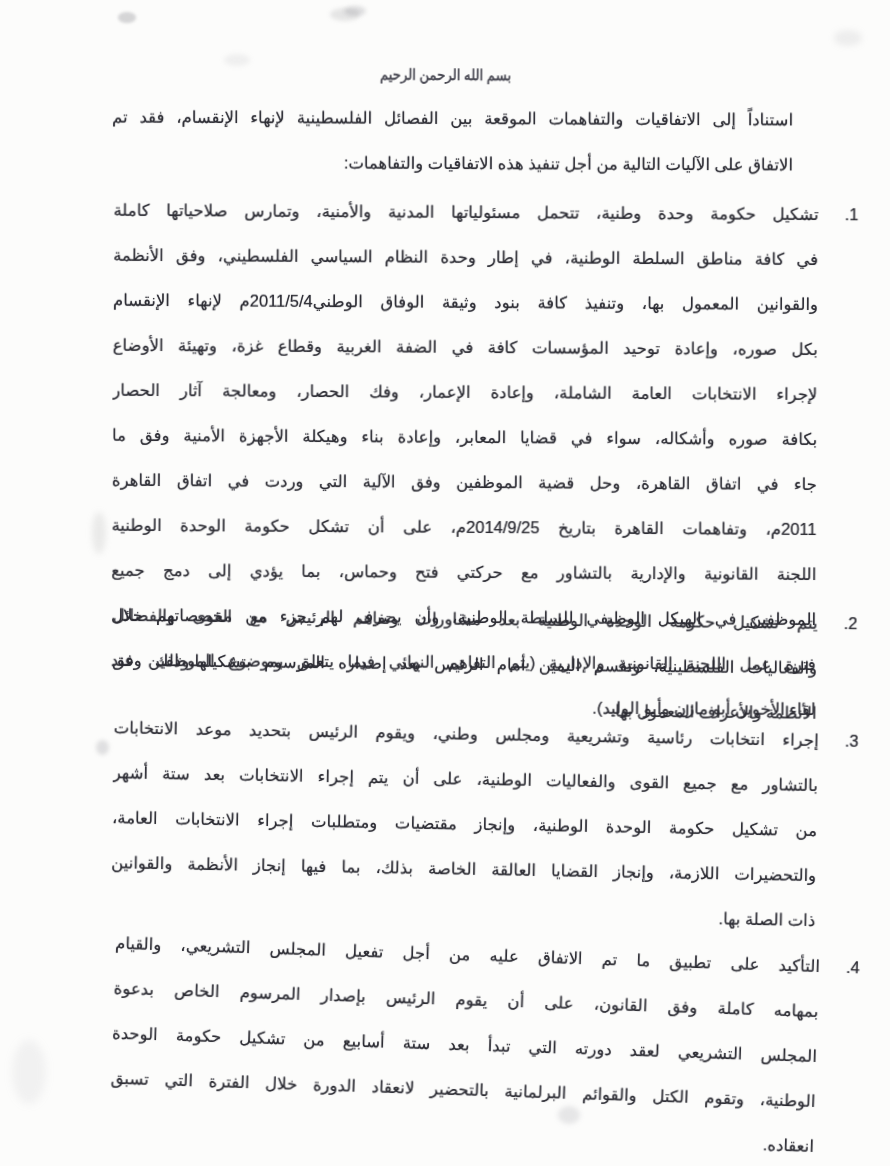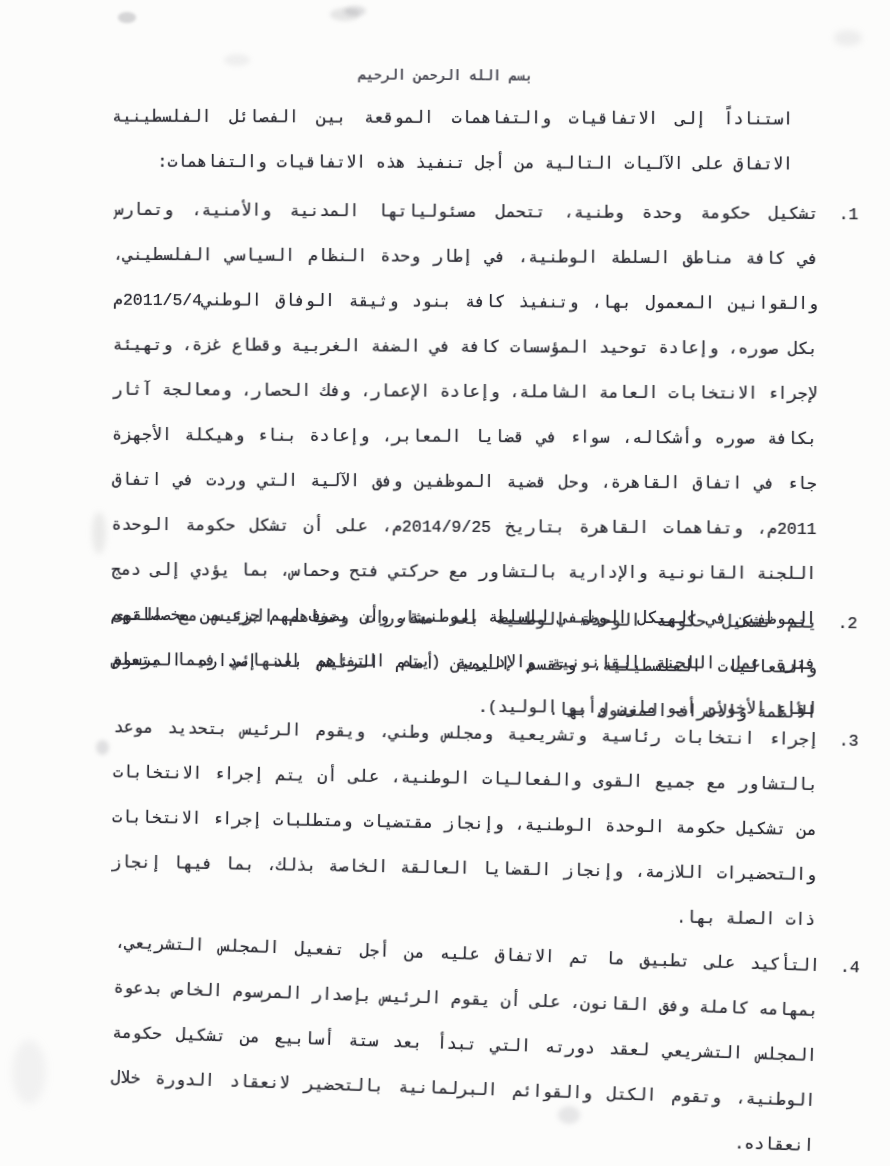--- a/index.html
+++ b/index.html
@@ -6,21 +6,21 @@
     --ink:#2c2c33;
     --ink-soft:#4b4b55;
     --paper:#fcfcfb;
   }
   html,body{margin:0;padding:0;}
   body{width:890px;height:1166px;background:#ffffff;overflow:hidden;}
   .page{
     position:absolute;top:0;left:0;width:890px;height:1166px;
     background:var(--paper);
     direction:rtl;
-    font-family:Liberation Mono, monospace;
+    font-family:Liberation Sans, sans-serif;
     color:var(--ink);
     overflow:hidden;
   }
   
   .basmala{
     position:absolute;top:66px;right:322px;width:245px;
     text-align:center;
     font-size:15px;font-weight:bold;color:var(--ink-soft);
     transform:rotate(0.4deg) scaleX(0.88);
     letter-spacing:-0.5px;

